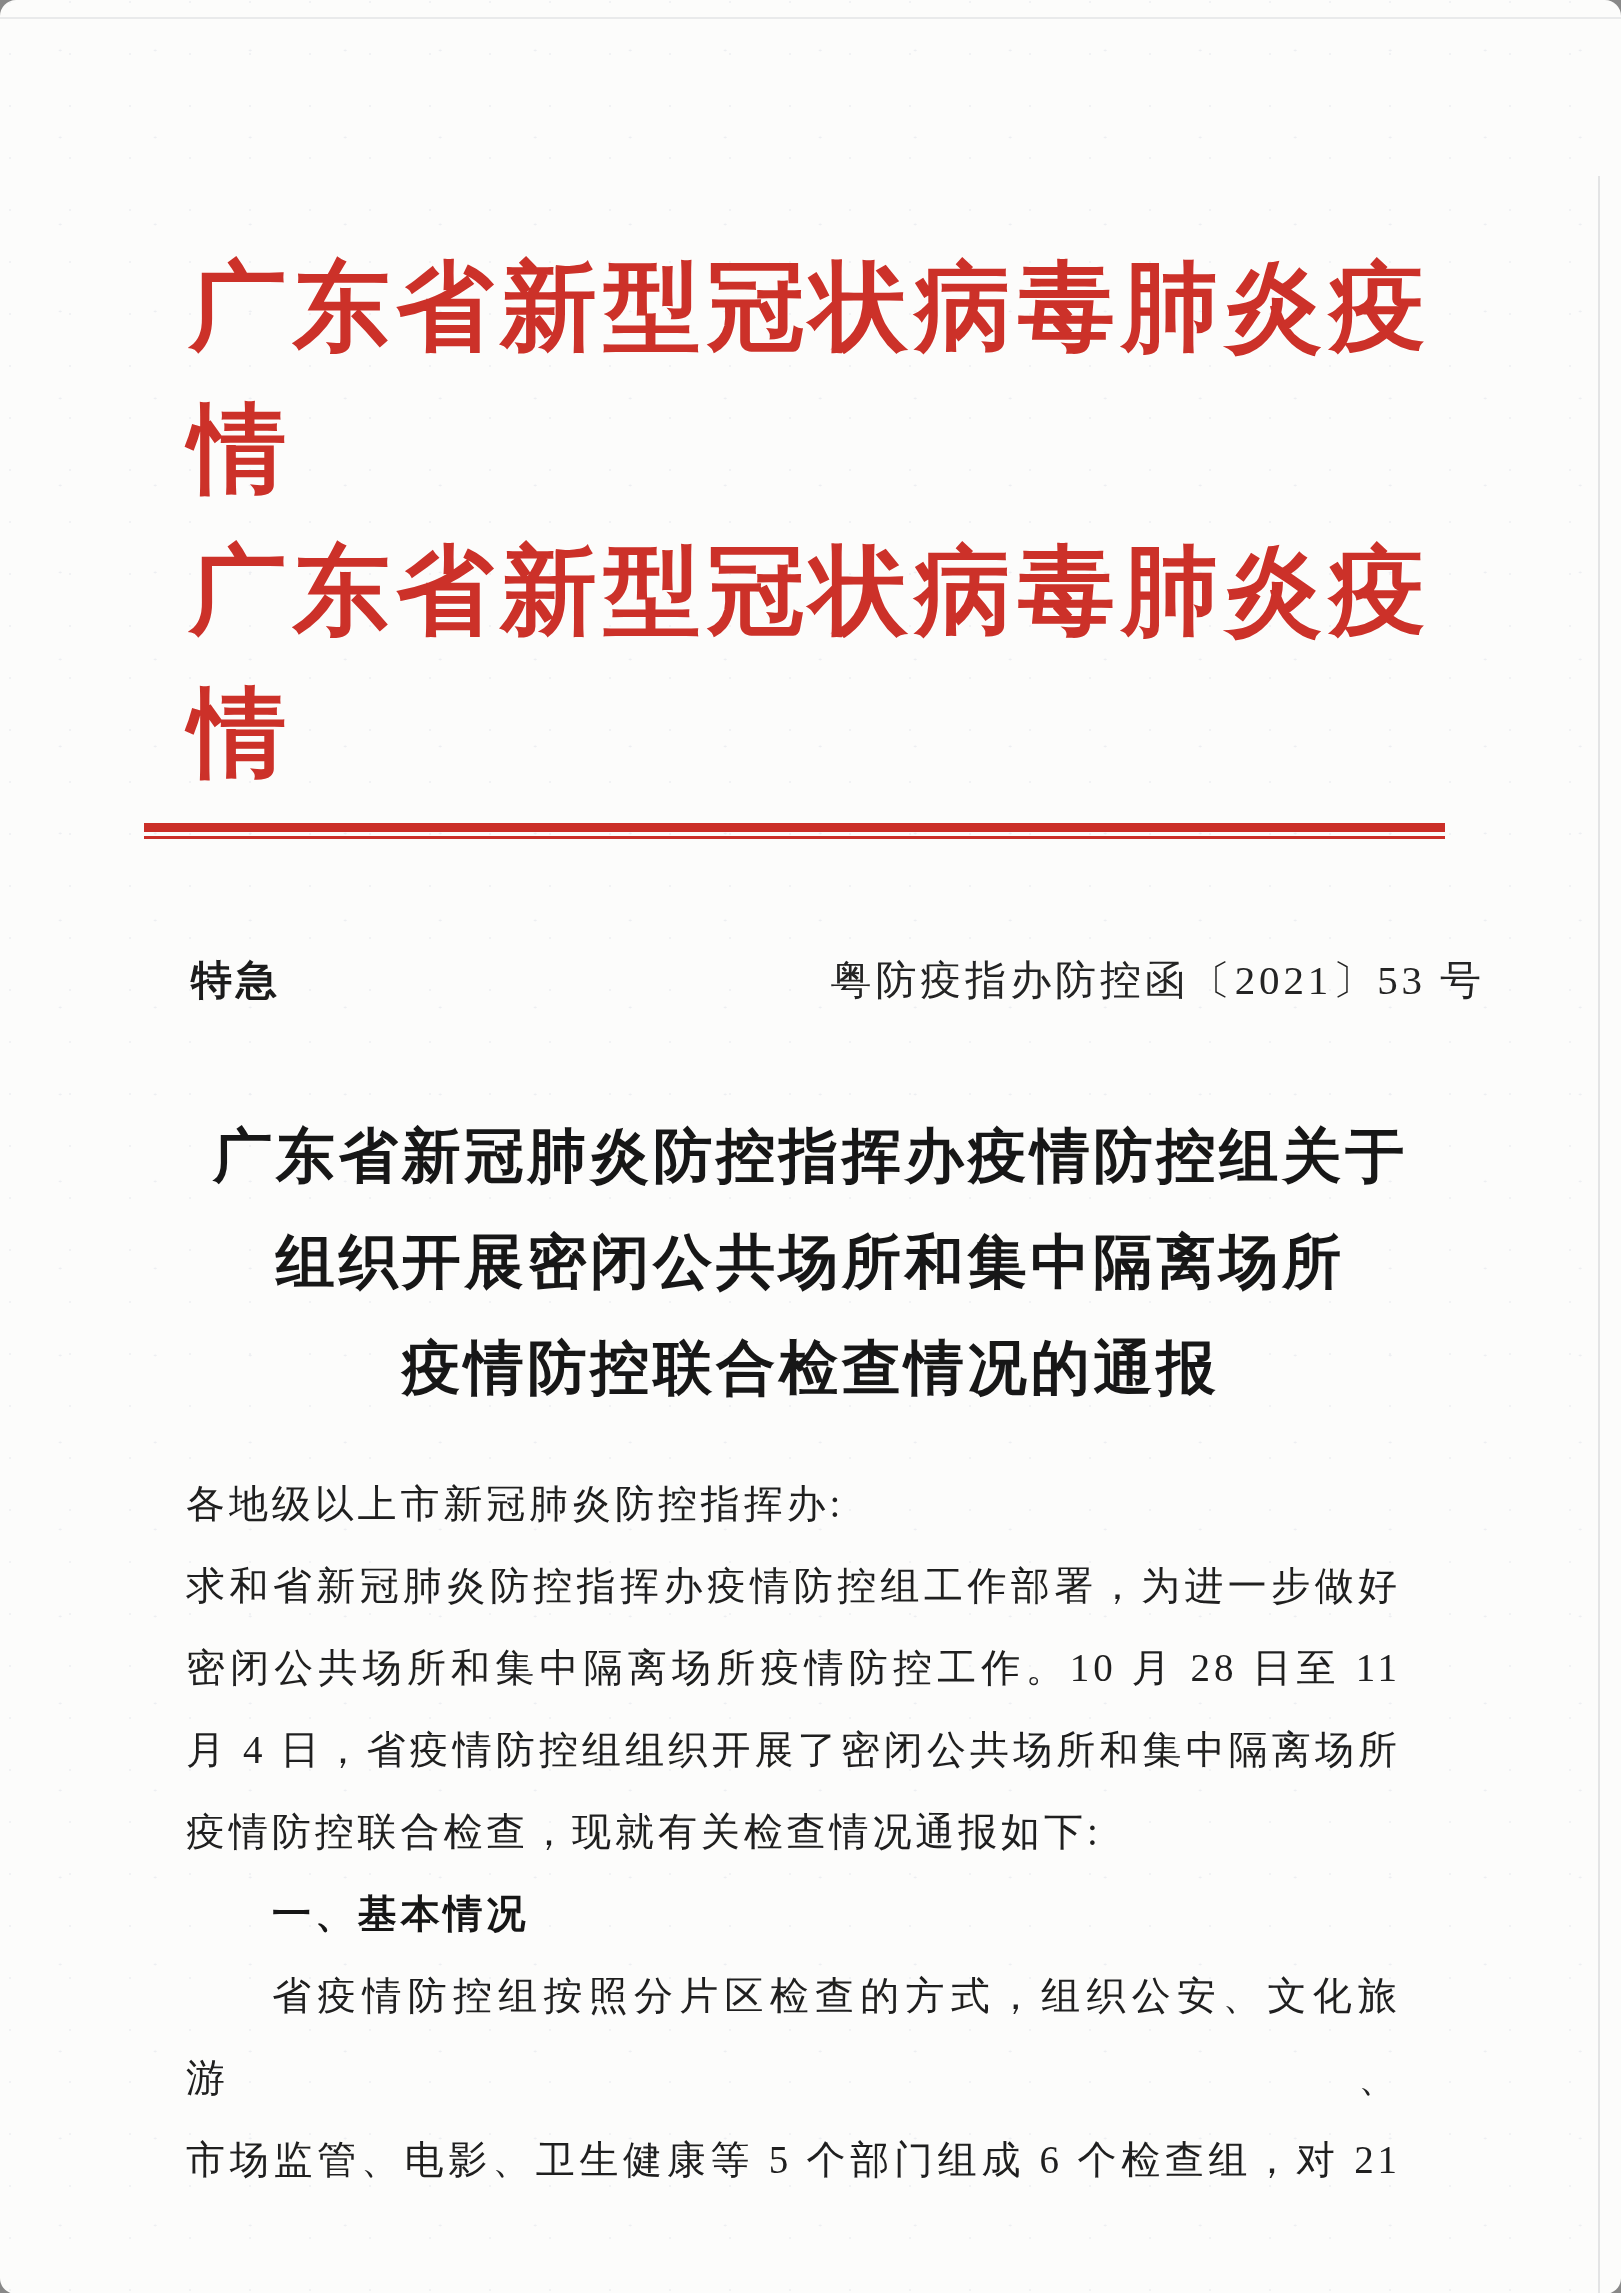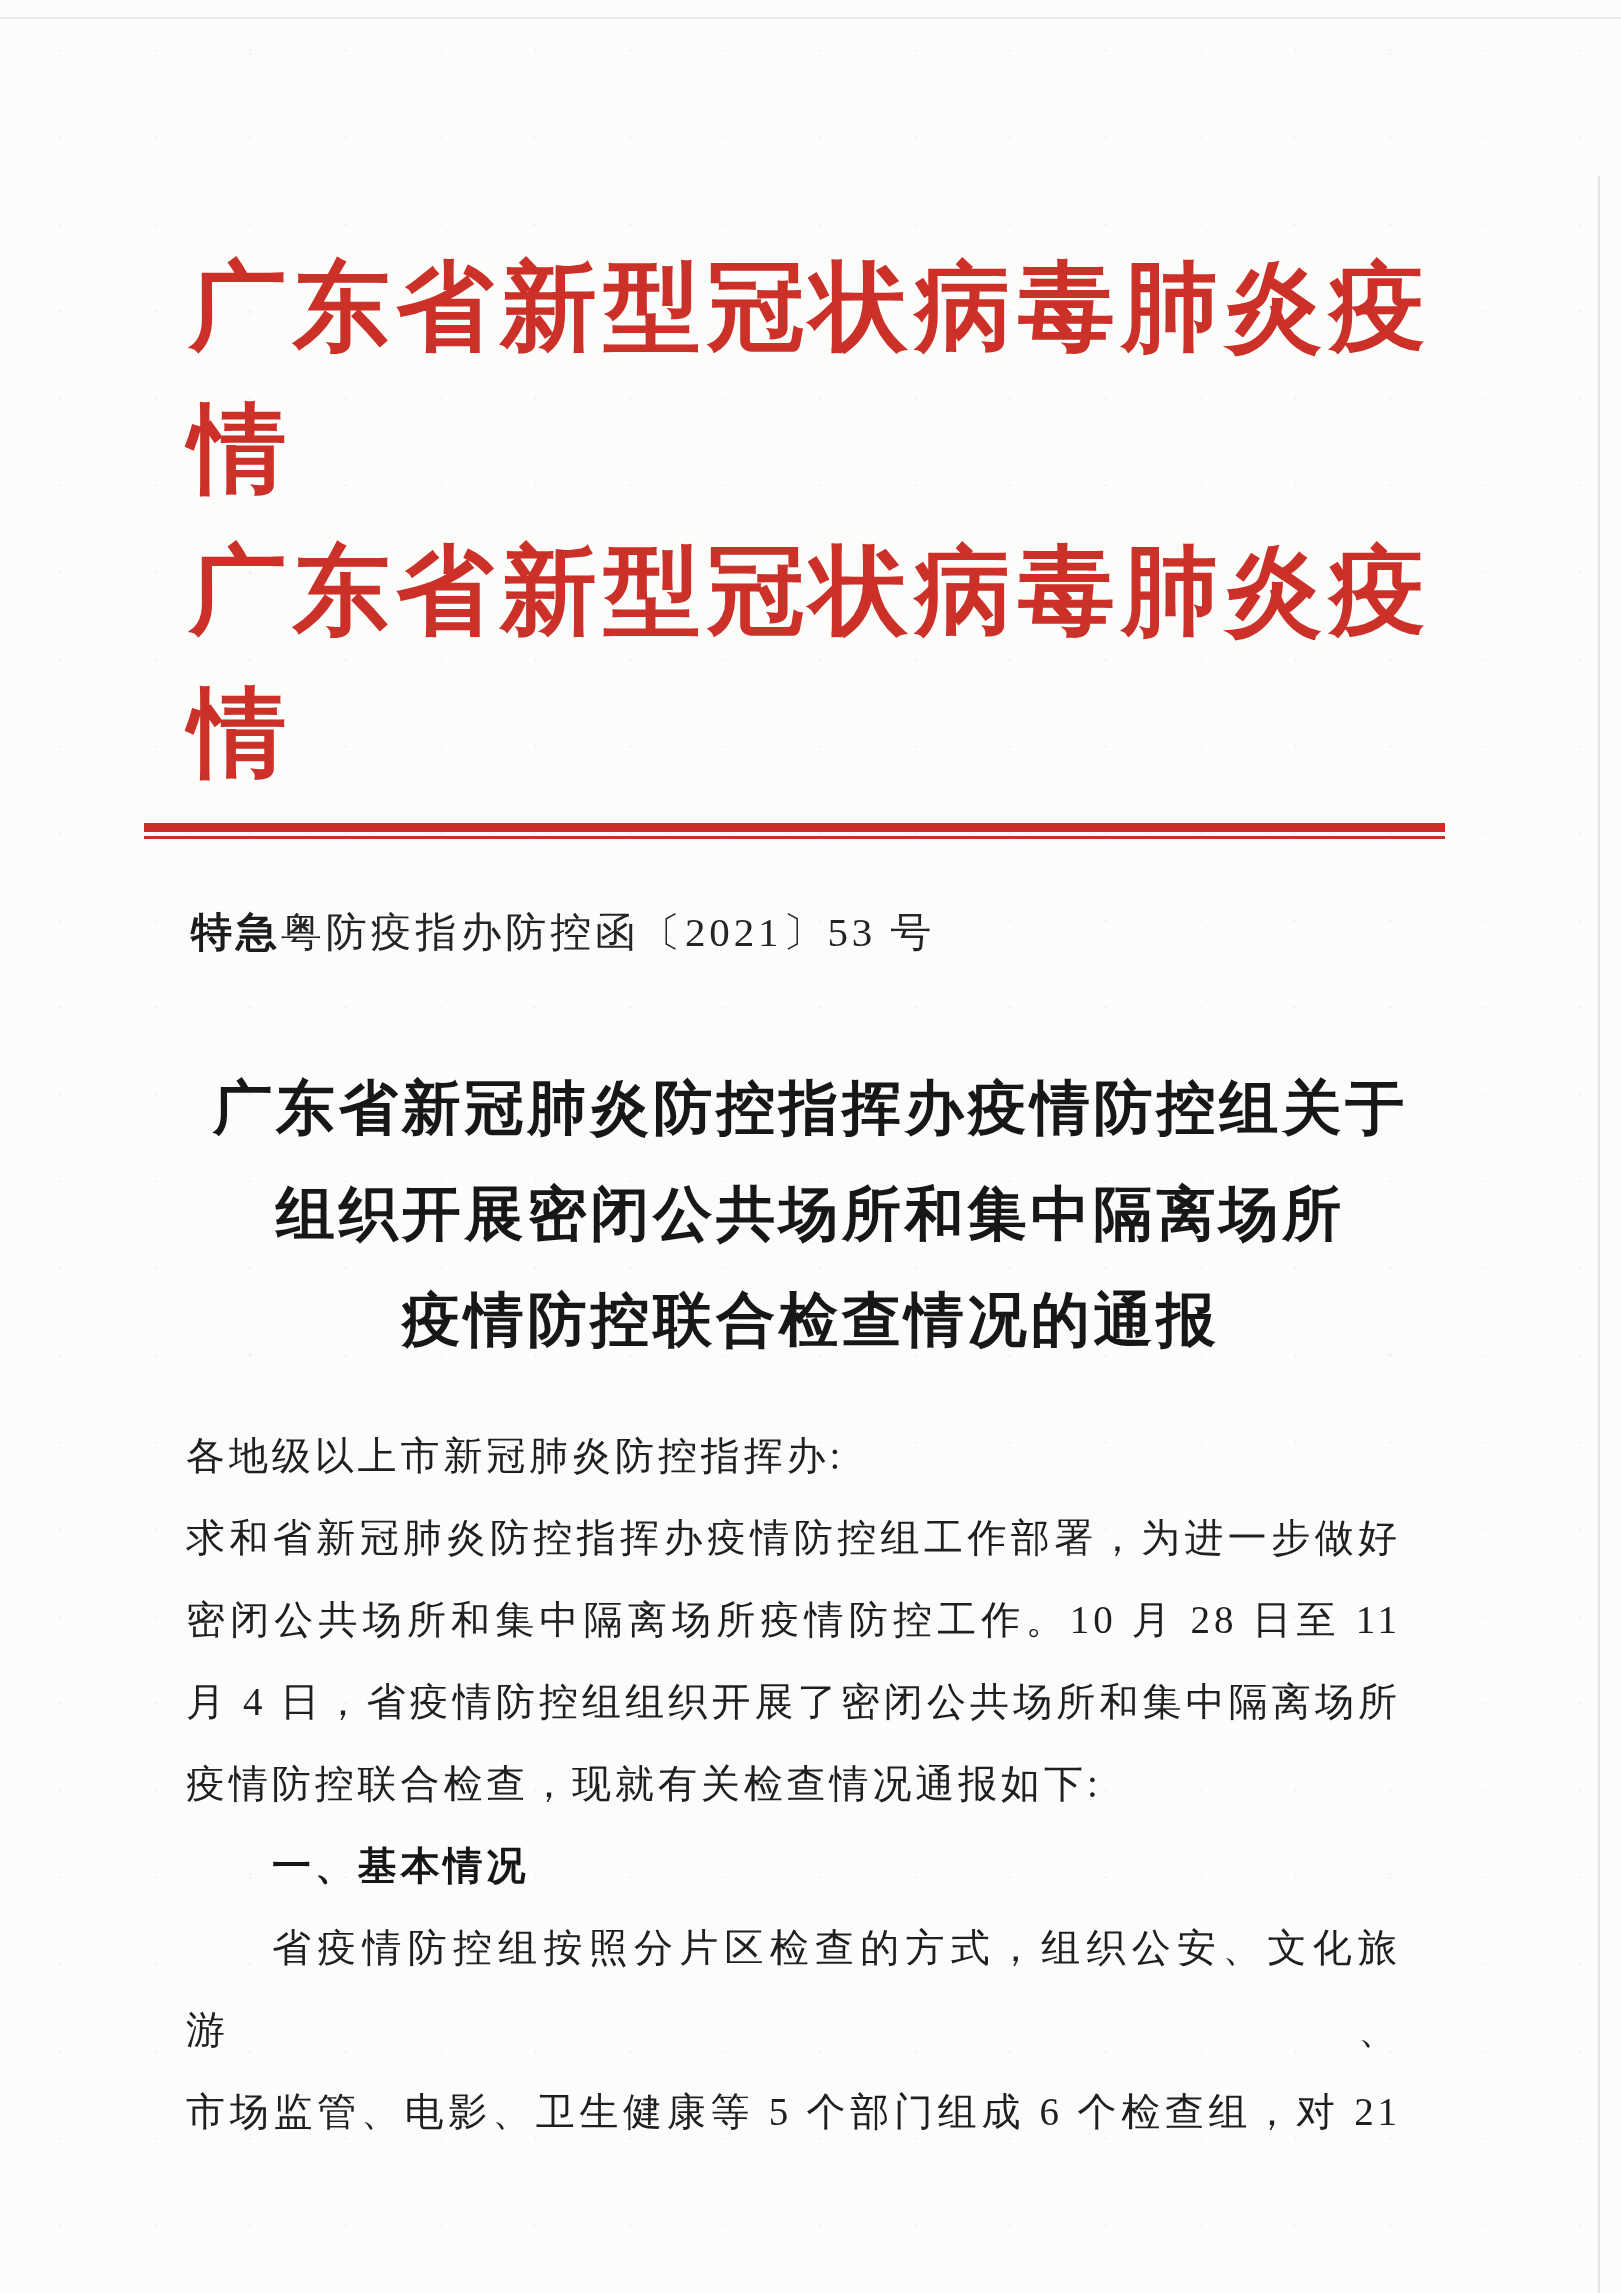--- a/index.html
+++ b/index.html
@@ -10,20 +10,21 @@
     margin: 0 auto;
     background-color: #fcfcfb;
     background-image:
       radial-gradient(#eceef1 1px, transparent 1.2px),
       radial-gradient(#f1f2f4 1px, transparent 1.2px);
     background-size: 95px 87px, 60px 52px;
     background-position: 12.7px 6.9px, 40px 28px;
     overflow: hidden;
     font-family: "Liberation Serif", "DejaVu Serif", serif;
     color: #222;
+    border-radius: 16px;
   }
   
   .edge-top {
     position: absolute; top: 16.7px; left: 0; width: 100%; height: 2px;
     background: #e3e5e7; opacity: .8;
   }
   .edge-right {
     position: absolute; top: 176px; right: 20.6px; width: 2px; height: 2117px;
     background: #d9dadc; opacity: .7;
   }
@@ -46,24 +47,24 @@
 
   
   .rule { margin-left: 144px; width: 1301px; }
   .rule-top { margin-top: 17.6px; }
   .rule .bar-thick { height: 9.8px; background: #cb2f28; }
   .rule .bar-thin  { height: 2.9px;  background: #cb2f28; }
   .rule-top .bar-thick { margin-bottom: 3.9px; }
 
   
   .doc-row {
-    margin: 70px 0 0 144px;
+    margin: 118px 0 0 144px;
     width: 1341px;
     display: flex;
-    justify-content: flex-start;
+    justify-content: space-between;
     align-items: baseline;
     font-size: 41px;
     line-height: 47px;
     letter-spacing: 3.9px;
   }
   .urgency {
     margin-left: 47px;
     font-family: "Liberation Sans", "DejaVu Sans", sans-serif;
     font-weight: bold;
     color: #1c1c1c;

